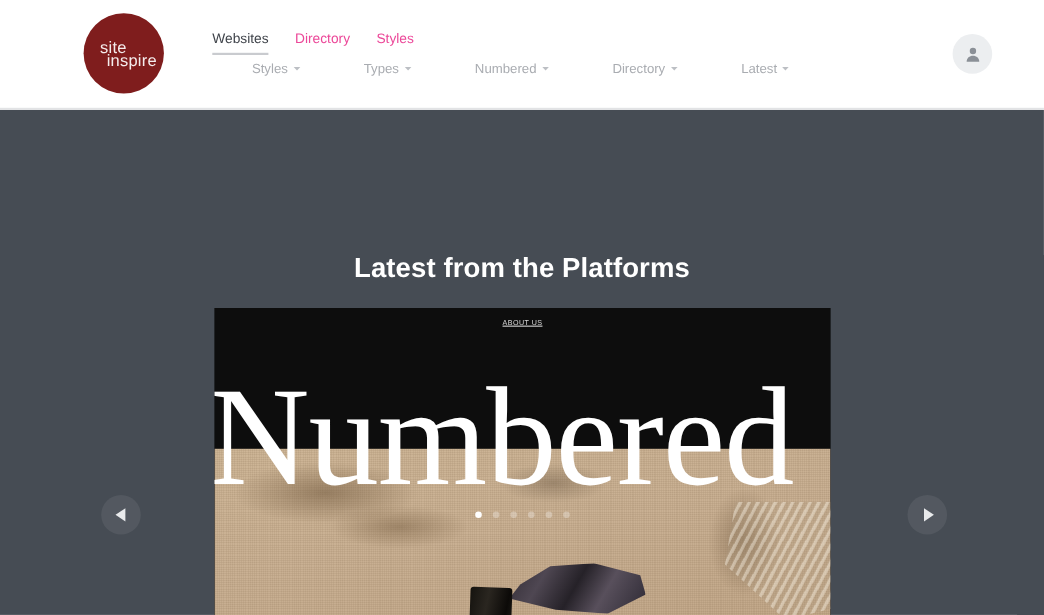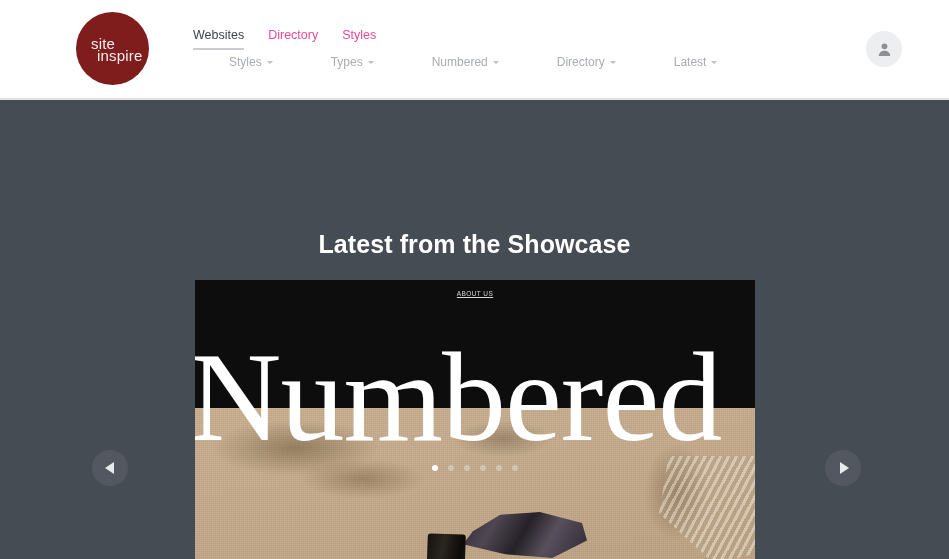--- a/index.html
+++ b/index.html
@@ -286,21 +286,21 @@
   <div class="avatar">
     <svg width="15" height="15" viewBox="0 0 16 16">
       <circle cx="8" cy="4.6" r="3.1" fill="#8b9097"></circle>
       <path d="M1.9 15c0-3.5 2.7-5.7 6.1-5.7S14.1 11.5 14.1 15z" fill="#8b9097"></path>
     </svg>
   </div>
 </div>
 
 <div class="showcase">
 
-  <div class="showcase-title">Latest from the Showcase</div>
+  <div class="showcase-title">Latest from the Platforms</div>
 
   <div class="slide">
     <div class="slide-top"></div>
     <div class="slide-photo">
       <div class="grain"></div>
       <div class="foil"></div>
       <div class="glassobj"></div>
 
       <div class="bottle-cap"></div>
 

